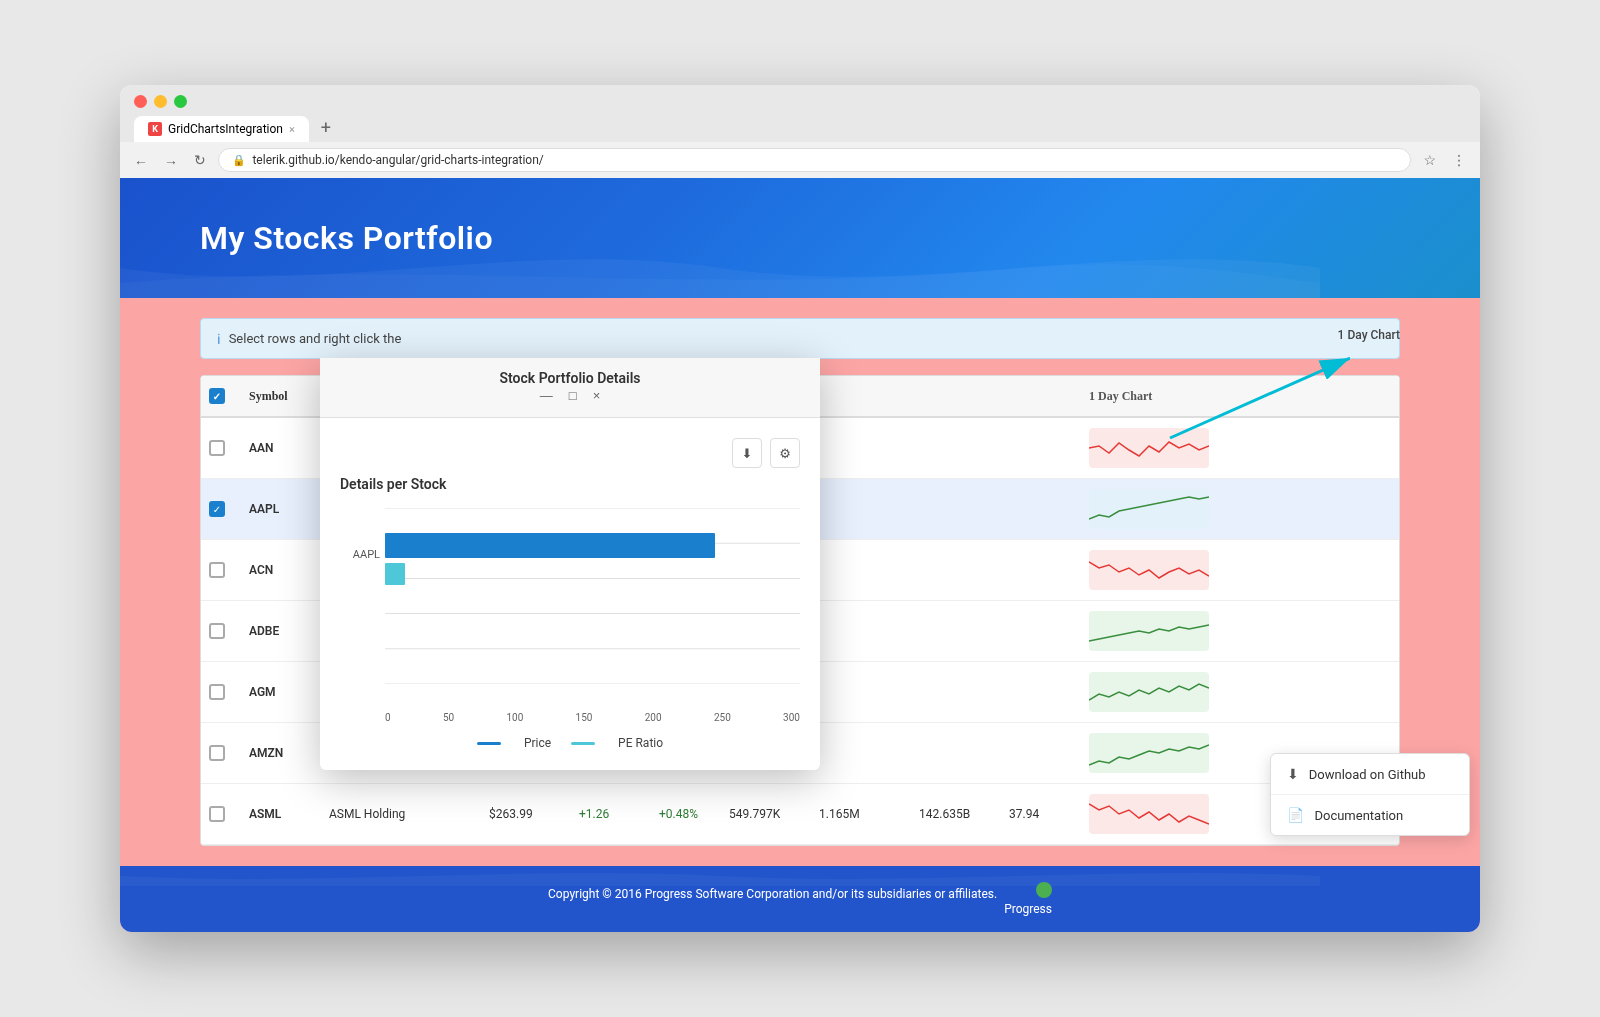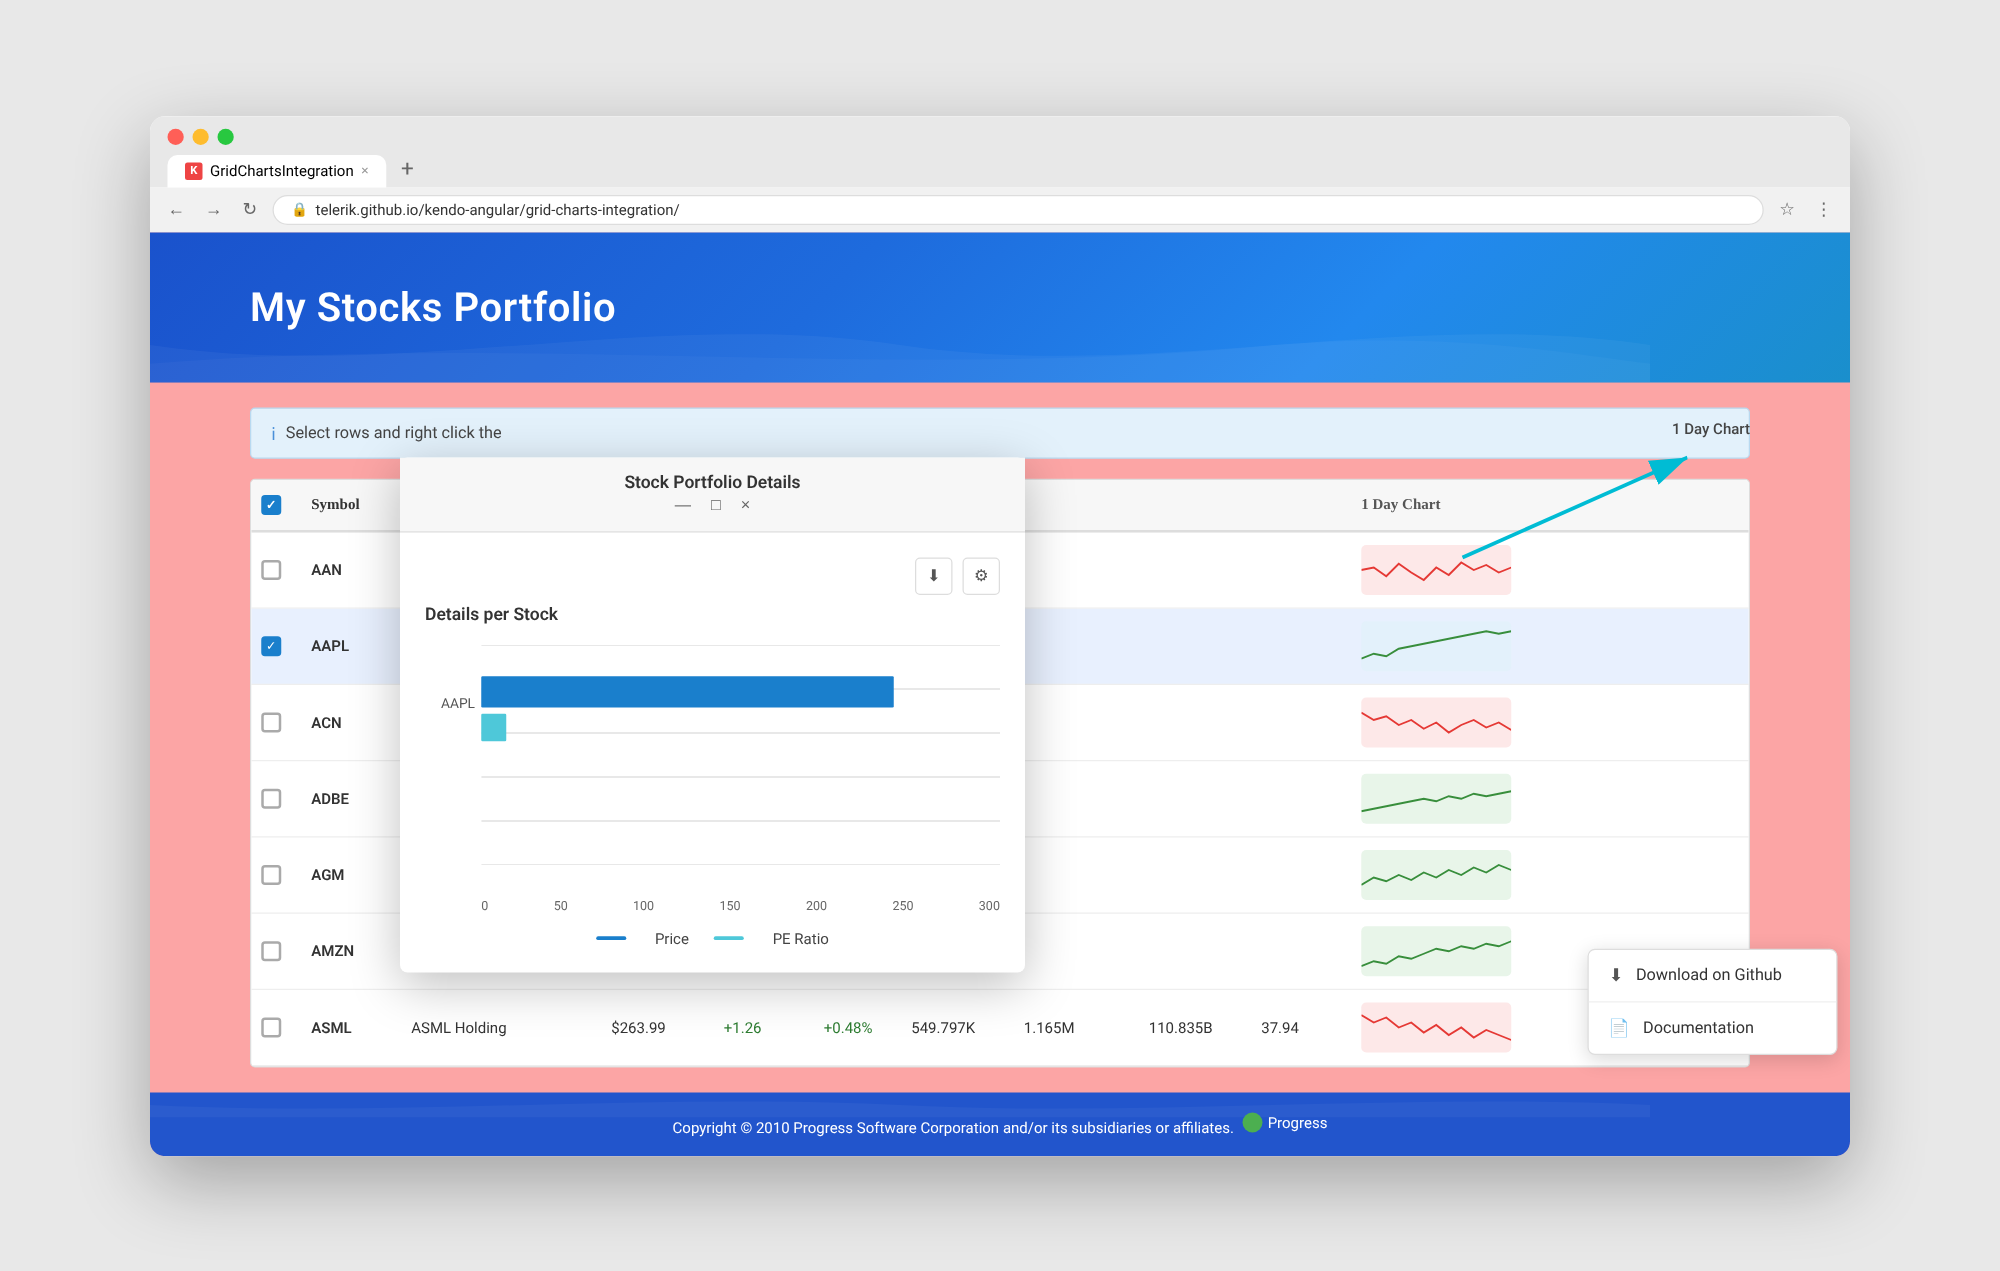--- a/index.html
+++ b/index.html
@@ -444,23 +444,24 @@
       position: absolute;
       top: 0;
       left: 0;
       right: 0;
       height: 20px;
       opacity: 0.2;
     }
     .footer-text { position: relative; z-index: 2; }
     .footer-logo {
       display: inline-flex;
-      align-items: center;
+      align-items: flex-end;
       gap: 4px;
       margin-left: 4px;
+      flex-direction: column;
     }
     .footer-logo-icon {
       width: 16px;
       height: 16px;
       background: #4caf50;
       border-radius: 50%;
       display: inline-block;
     }
 
     
@@ -672,21 +673,21 @@
           <div class="grid-cell">
             <div class="row-checkbox"></div>
           </div>
           <div class="grid-cell symbol">ASML</div>
           <div class="grid-cell">ASML Holding</div>
           <div class="grid-cell">$263.99</div>
           <div class="grid-cell positive">+1.26</div>
           <div class="grid-cell positive">+0.48%</div>
           <div class="grid-cell">549.797K</div>
           <div class="grid-cell">1.165M</div>
-          <div class="grid-cell">110.835B</div>
+          <div class="grid-cell">142.635B</div>
           <div class="grid-cell">37.94</div>
           <div class="mini-chart-cell">
             <div class="mini-chart red-bg">
               <svg width="120" height="40" viewBox="0 0 120 40">
                 <polyline points="0,10 10,16 20,12 30,20 40,16 50,24 60,18 70,26 80,20 90,28 100,22 110,26 120,30" fill="none" stroke="#e53935" stroke-width="1.5"></polyline>
               </svg>
             </div>
           </div>
         </div>
 
@@ -783,21 +784,21 @@
         </div>
       </div>
 
     </div>
 
     <div class="app-footer">
       <svg class="footer-waves" viewBox="0 0 1200 20" preserveAspectRatio="none">
         <path d="M0,10 C200,20 400,0 600,10 C800,20 1000,0 1200,10 L1200,20 L0,20 Z" fill="rgba(255,255,255,0.2)"></path>
       </svg>
       <div class="footer-text">
-        <span>Copyright © 2010 Progress Software Corporation and/or its subsidiaries or affiliates.</span>
+        <span>Copyright © 2016 Progress Software Corporation and/or its subsidiaries or affiliates.</span>
         <span class="footer-logo">
           <span class="footer-logo-icon"></span>
           <span>Progress</span>
         </span>
       </div>
     </div>
 
   </div>
 </div>
 

